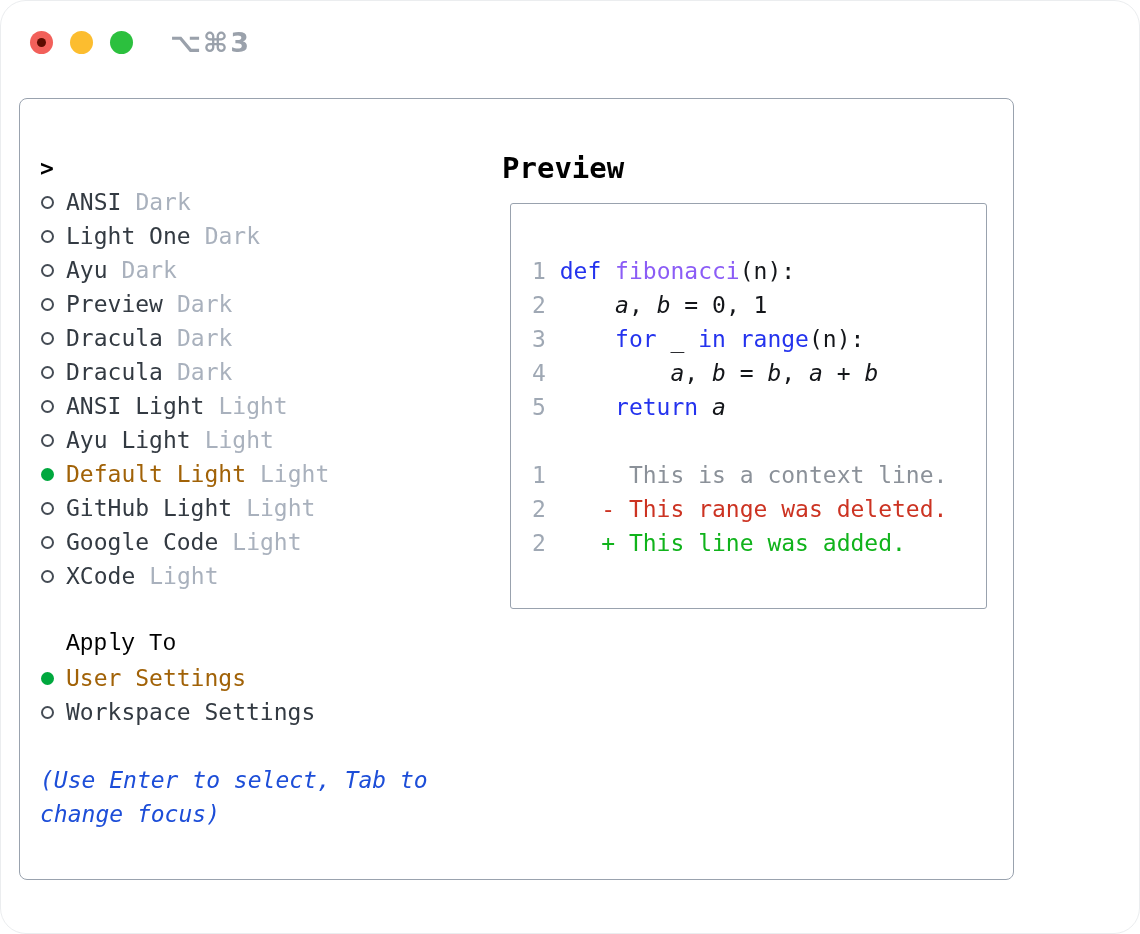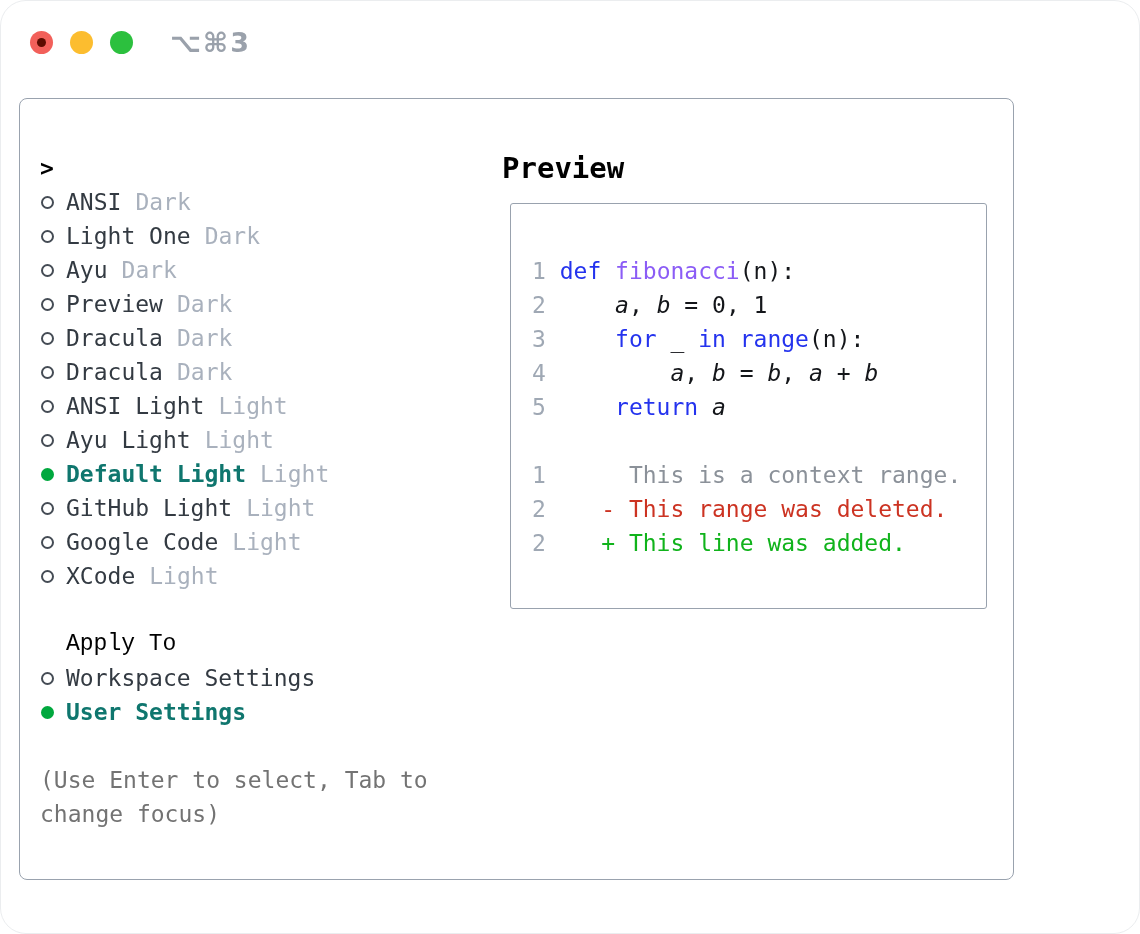--- a/index.html
+++ b/index.html
@@ -32,26 +32,27 @@
 
   
   .left-col { position:absolute; left:20px; top:52px; width:450px; font-size:23px; }
   .row { display:flex; align-items:center; height:34px; white-space:pre; }
   .row-title { font-weight:bold; color:#000000; }
   .prompt { display:inline-block; width:2ch; font-weight:bold; color:#000000; }
   .marker { width:26px; display:flex; align-items:center; }
   .radio { width:13px; height:13px; border-radius:50%; border:2px solid #454c55; margin-left:1px; }
   .radio.on { background:#00a83e; border-color:#00a83e; }
   .item-name { color:#333a42; }
-  .row.selected .item-name { color:#0f766e;font-weight:bold; }
+  .row.selected .item-name { color:#a16207; }
   .badge { color:#a9b1bd; margin-left:14px; }
   .apply-title { color:#000000; padding-left:26px; margin-top:34px;font-family:Liberation Mono, monospace; }
   .help {
-    margin-top:34px; color:#737373; line-height:34px; max-width:420px;
+    margin-top:34px; color:#1d4ed8; line-height:34px; max-width:420px;
     white-space:normal;
+    font-style:italic;
   }
 
   
   .preview-title {
     position:absolute; left:482px; top:52px; height:34px; display:flex; align-items:center;
     font-size:29px; font-weight:bold; color:#000000;
   }
   .preview-box {
     position:absolute; left:490px; top:104px; width:477px; height:406px;
     border:1.5px solid #99a2ae; border-radius:3px; background:#ffffff;
@@ -99,37 +100,37 @@
           <div class="row"><span class="marker"><span class="radio"></span></span><span class="item-name">Ayu Light</span><span class="badge">Light</span></div>
           <div class="row selected"><span class="marker"><span class="radio on"></span></span><span class="item-name">Default Light</span><span class="badge">Light</span></div>
           <div class="row"><span class="marker"><span class="radio"></span></span><span class="item-name">GitHub Light</span><span class="badge">Light</span></div>
           <div class="row"><span class="marker"><span class="radio"></span></span><span class="item-name">Google Code</span><span class="badge">Light</span></div>
           <div class="row"><span class="marker"><span class="radio"></span></span><span class="item-name">XCode</span><span class="badge">Light</span></div>
         </div>
 
       <div class="row apply-title">Apply To</div>
 
       <div id="apply-list">
+          <div class="row selected"><span class="marker"><span class="radio on"></span></span><span class="item-name">User Settings</span></div>
           <div class="row"><span class="marker"><span class="radio"></span></span><span class="item-name">Workspace Settings</span></div>
-          <div class="row selected"><span class="marker"><span class="radio on"></span></span><span class="item-name">User Settings</span></div>
         </div>
 
       <div class="help">(Use Enter to select, Tab to change focus)</div>
     </div>
 
     <div class="preview-title">Preview</div>
 
     <div class="preview-box">
       <div id="preview-lines">
           <div class="code-line"><span class="ln">1</span><span class="sg-kw">def</span><span class="sg-pl"> </span><span class="sg-fn">fibonacci</span><span class="sg-pl">(n):</span></div>
           <div class="code-line"><span class="ln">2</span><span class="sg-pl">    </span><span class="sg-var">a</span><span class="sg-pl">, </span><span class="sg-var">b</span><span class="sg-pl"> = 0, 1</span></div>
           <div class="code-line"><span class="ln">3</span><span class="sg-pl">    </span><span class="sg-kw">for</span><span class="sg-pl"> _ </span><span class="sg-kw">in</span><span class="sg-pl"> </span><span class="sg-kw">range</span><span class="sg-pl">(n):</span></div>
           <div class="code-line"><span class="ln">4</span><span class="sg-pl">        </span><span class="sg-var">a</span><span class="sg-pl">, </span><span class="sg-var">b</span><span class="sg-pl"> = </span><span class="sg-var">b</span><span class="sg-pl">, </span><span class="sg-var">a</span><span class="sg-pl"> + </span><span class="sg-var">b</span></div>
           <div class="code-line"><span class="ln">5</span><span class="sg-pl">    </span><span class="sg-kw">return</span><span class="sg-pl"> </span><span class="sg-var">a</span></div>
           <div class="code-line"><span class="ln"></span></div>
-          <div class="code-line"><span class="ln">1</span><span class="sg-ctx">     This is a context range.</span></div>
+          <div class="code-line"><span class="ln">1</span><span class="sg-ctx">     This is a context line.</span></div>
           <div class="code-line"><span class="ln">2</span><span class="sg-del">   - This range was deleted.</span></div>
           <div class="code-line"><span class="ln">2</span><span class="sg-add">   + This line was added.</span></div>
         </div>
     </div>
 
   </div>
 </div>
 
 </body></html>

